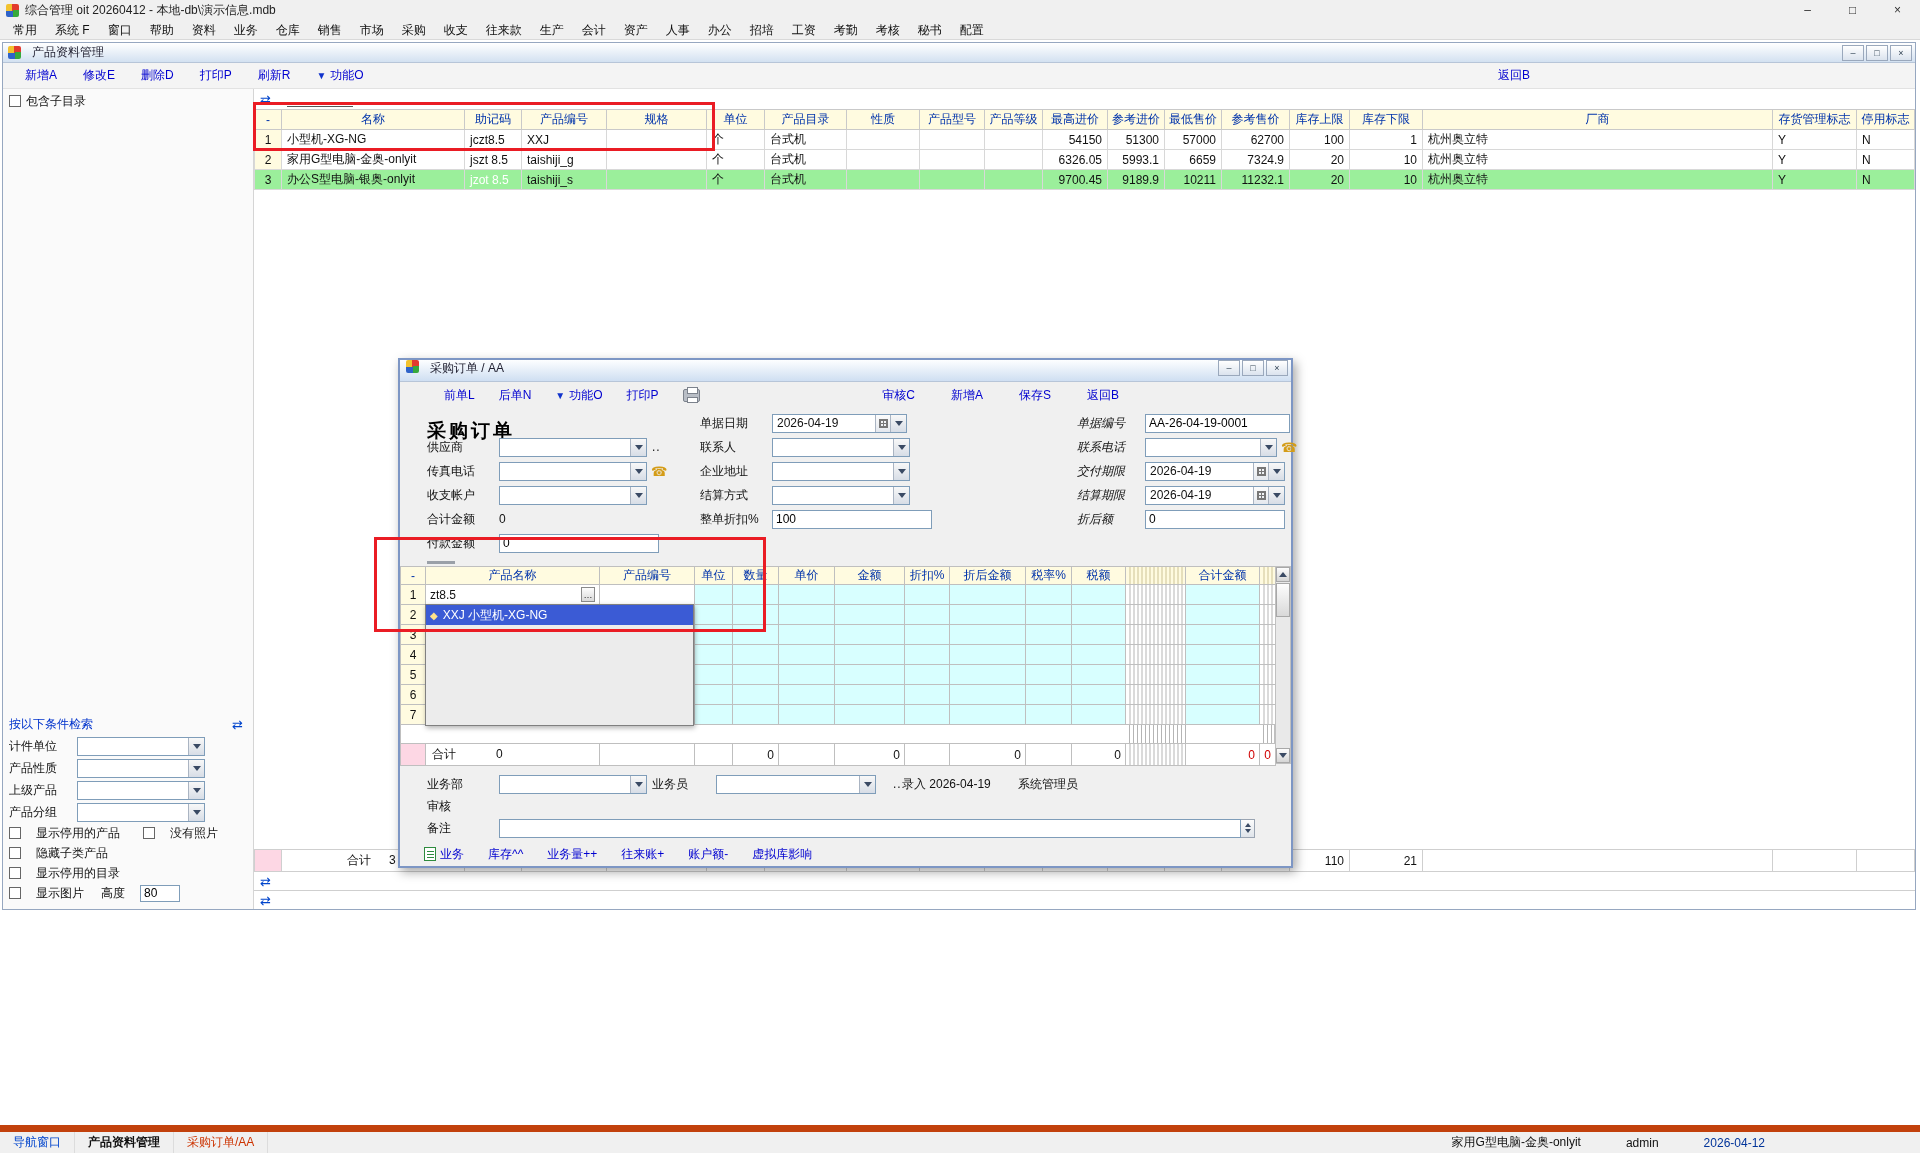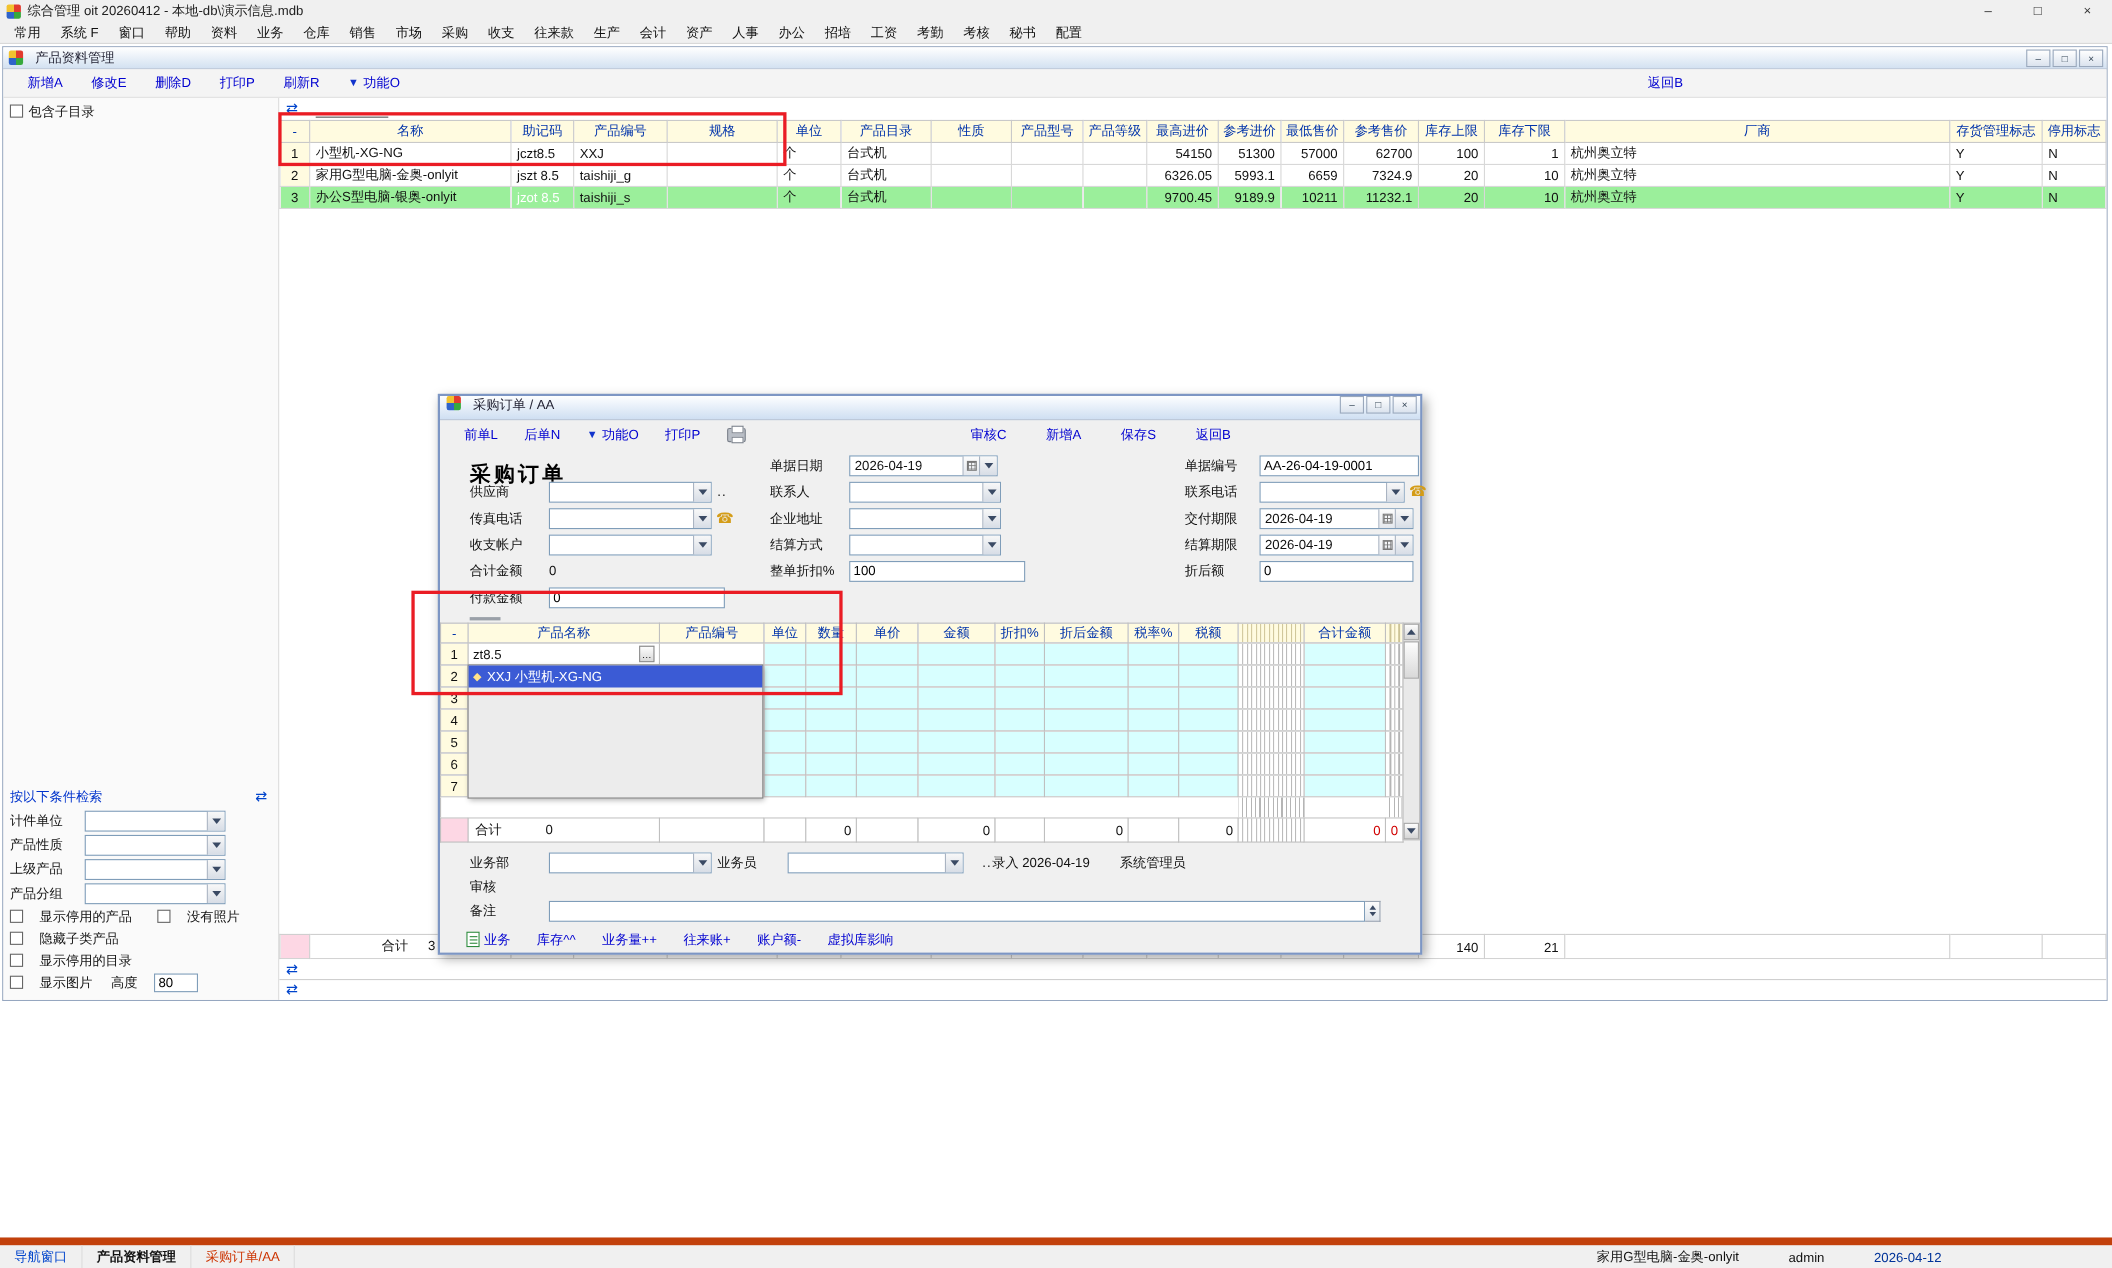--- a/index.html
+++ b/index.html
@@ -73,32 +73,32 @@
 .grid.summarytab td{height:22px;border:1px solid #cfcfcf;}
 .pinky{background:#fdd7e4 !important;}
 .sumlabel{padding-left:60px;display:inline-block;}
 .sumcount{margin-left:18px;}
 .hsrow{height:18px;display:flex;align-items:center;padding-left:6px;background:#fff;}
 .hsrow.b{height:19px;border-top:1px solid #cfcfcf;}
 
 
 .modal{position:absolute;left:398px;top:318px;width:895px;height:510px;border:2px solid #7d96c4;background:#f0f0f0;z-index:100;box-shadow:3px 4px 10px rgba(0,0,0,.35);}
 .modal-titlebar{height:22px;background:linear-gradient(#fdfeff,#cfdff2);display:flex;align-items:flex-start;padding:0 3px 0 6px;border-bottom:1px solid #b7c5d8;}
-.modal-toolbar{height:26px;display:flex;align-items:center;gap:24px;padding-left:22px;}
+.modal-toolbar{height:26px;display:flex;align-items:center;gap:24px;padding-left:22px;margin-left:22px;}
 .mt-right{margin-left:auto;display:flex;gap:36px;margin-right:172px;}
 .printer{width:17px;height:13px;position:relative;background:#b9bec6;border:1px solid #7c828c;border-radius:2px;cursor:pointer;}
 .printer::before{content:"";position:absolute;left:3px;top:-3px;width:9px;height:5px;background:#fff;border:1px solid #7c828c;}
 .printer::after{content:"";position:absolute;left:3px;bottom:-2px;width:9px;height:4px;background:#fff;border:1px solid #7c828c;}
 .form-area{height:150px;position:relative;padding-top:3px;}
 .doc-title{position:absolute;left:27px;top:10px;font-size:19px;font-weight:bold;letter-spacing:3px;color:#000;}
 .frow{position:relative;height:24px;}
 .fg{position:absolute;top:0;height:24px;display:flex;align-items:center;}
 .g1{left:27px}.g2{left:300px}.g3{left:677px}
 .flabel{display:inline-block;width:72px;flex:none;}
-.flabel3{display:inline-block;width:68px;flex:none;}
+.flabel3{display:inline-block;width:68px;flex:none;font-style:italic;}
 .w132{width:132px}.w135{width:135px}.w138{width:138px}.w140{width:140px}.w145{width:145px}.w148{width:148px}.w160{width:160px}
 .tinput{height:19px;border:1px solid #7f9db9;background:#fff;padding:0 3px;font:inherit;}
 .cal{margin-left:auto;width:15px;height:100%;border-left:1px solid #aab4c2;background:linear-gradient(#fcfcfc,#e4e8ee);display:flex;align-items:center;justify-content:center;flex:none;}
 .cal-icon{width:9px;height:9px;border:1px solid #777;
 background:linear-gradient(90deg,#777 1px,transparent 1px) 0 0/3px 100%,linear-gradient(#777 1px,transparent 1px) 0 0/100% 3px;}
 .cal + .dd{margin-left:0;}
 .phone{color:#d49c17;font-size:13px;margin-left:4px;}
 .dots{margin-left:5px;letter-spacing:1px;}
 .gsep{height:8px;display:flex;align-items:center;}
 .dash{width:28px;height:3px;background:#9aa0a8;margin-left:27px;}
@@ -446,21 +446,21 @@
             <td></td>
                 <td></td>
             <td></td>
                 <td></td>
             <td></td>
                 <td></td>
             <td class="num">70176.5</td>
             <td class="num">66483</td>
             <td class="num">73870</td>
             <td class="num">81257</td>
-            <td class="num">140</td>
+            <td class="num">110</td>
             <td class="num">21</td>
             <td></td>
                 <td></td>
             <td></td>
           </tr>
         </tbody>
           </table>
         <div class="hsrow">
           <span class="swap">⇄</span>
         </div>

